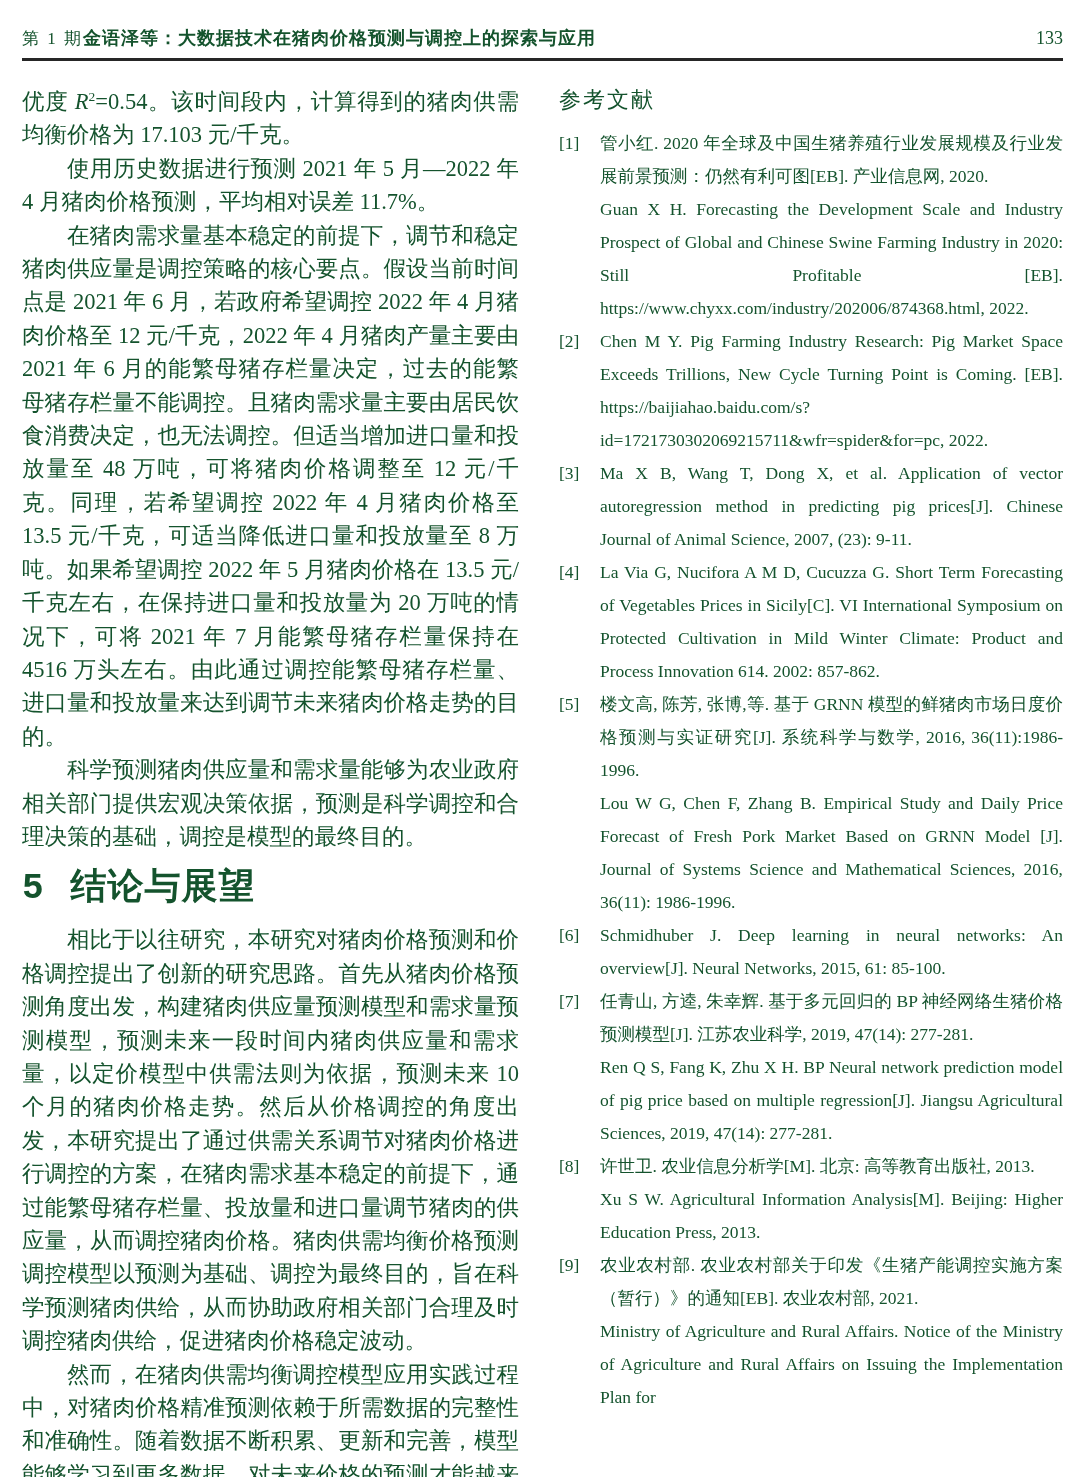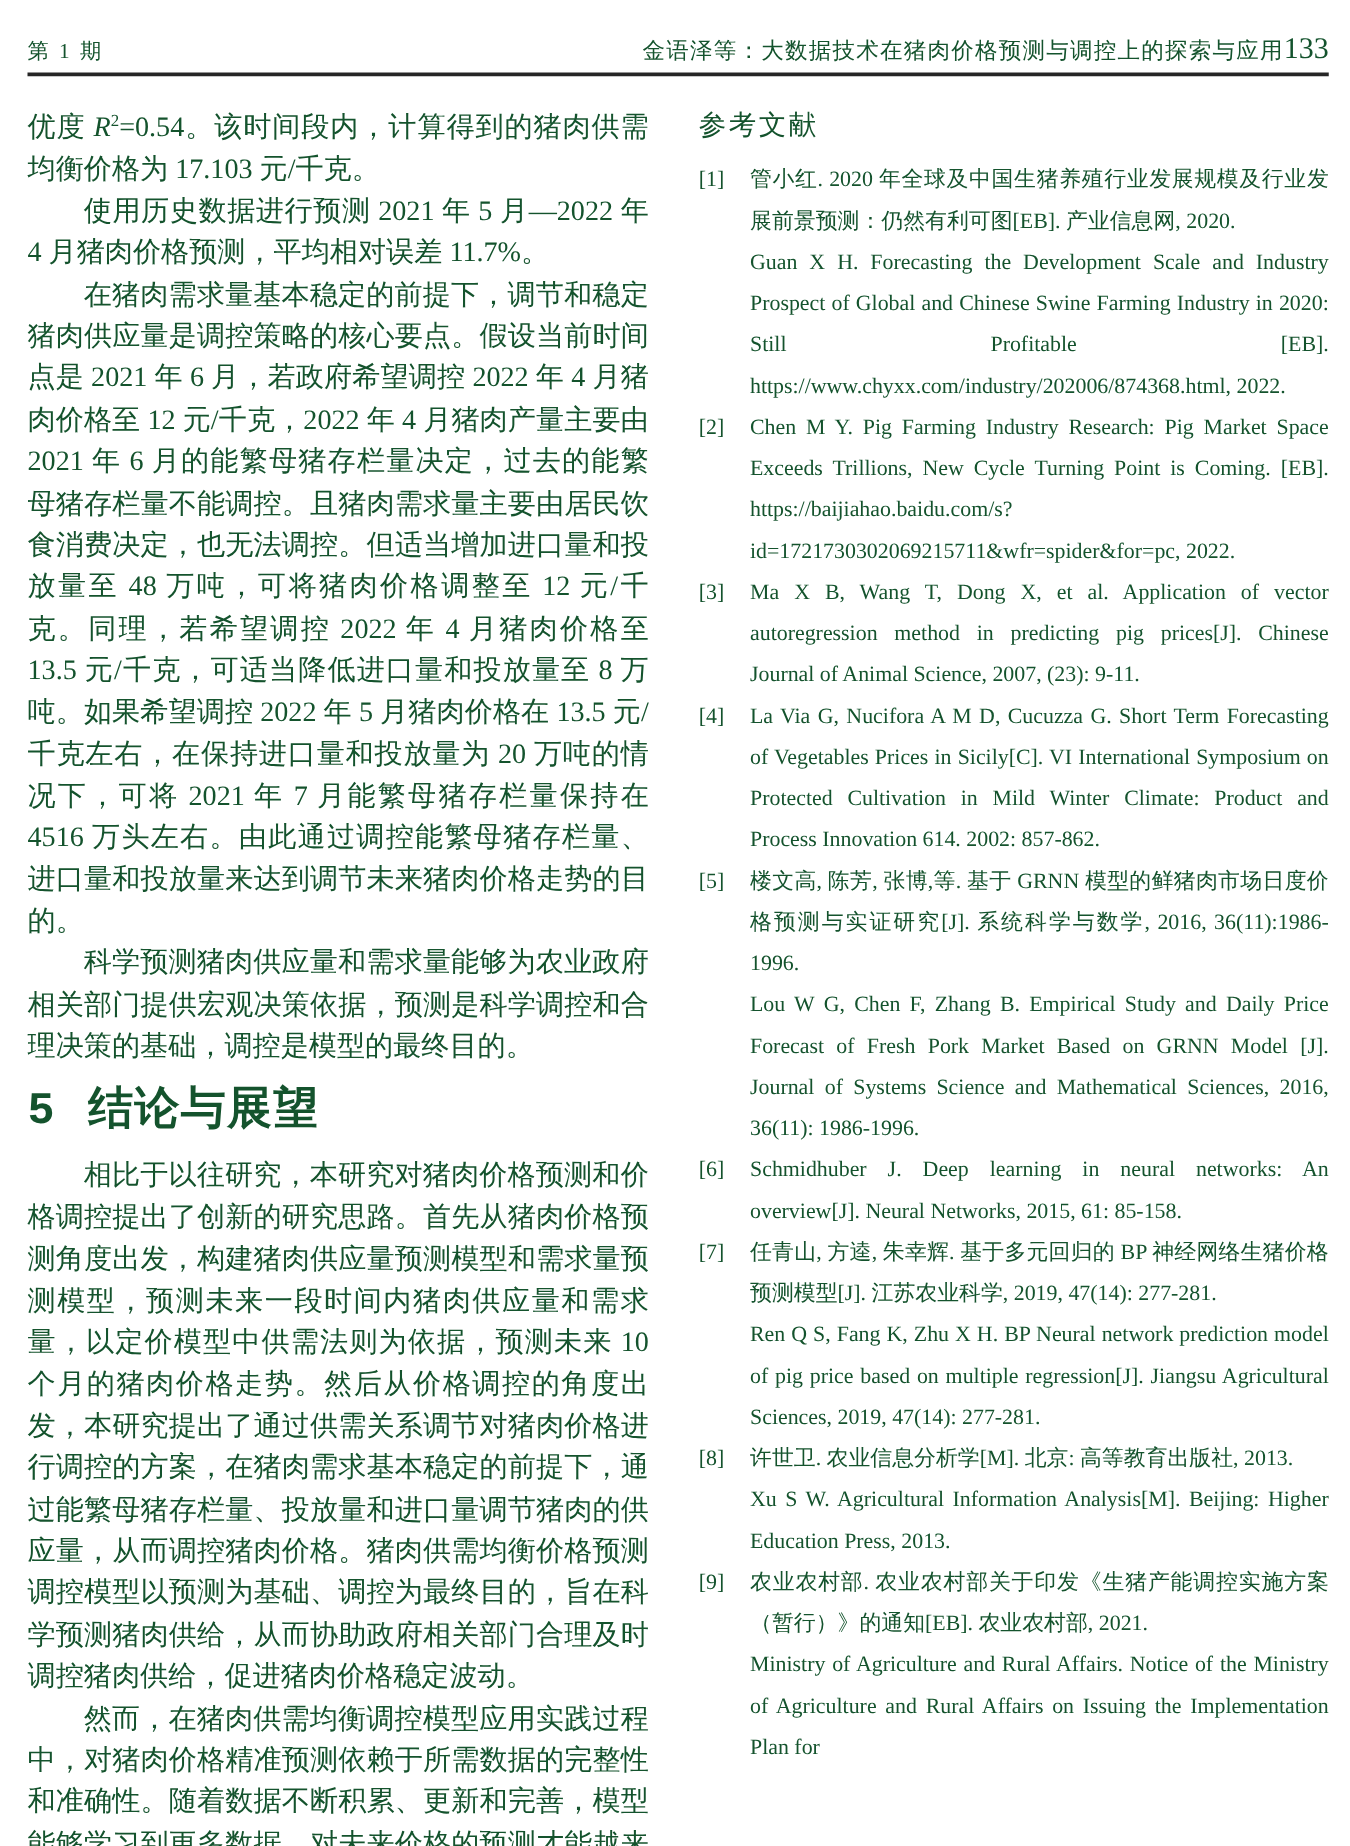--- a/index.html
+++ b/index.html
@@ -15,25 +15,25 @@
     font-family:"Liberation Serif","DejaVu Serif",serif;
   }
   
   .running-head{
     display:flex;align-items:baseline;
     font-size:17px;
     height:28px;
   }
   .rh-issue{flex:0 0 auto;letter-spacing:2px;}
   .rh-title{
-    flex:1 1 auto;text-align:right;
+    flex:1 1 auto;text-align:left;
     font-family:"Liberation Sans","DejaVu Sans",sans-serif;
-    font-weight:normal;font-size:18px;letter-spacing:1px;
+    font-weight:bold;font-size:18px;letter-spacing:1px;
   }
-  .rh-page{flex:0 0 auto;font-size:24px;text-align:right;}
+  .rh-page{flex:0 0 auto;font-size:18px;text-align:right;}
   .head-rule{border:0;border-top:3px solid #262626;margin:4px 0 0 0;}
   
   .columns{display:flex;gap:40px;margin-top:24px;}
   .col-left{width:497px;flex:0 0 497px;}
   .col-right{flex:1 1 auto;min-width:0;}
   
   .col-left p{
     margin:0;
     font-size:22.5px;
     line-height:33.4px;
@@ -129,21 +129,21 @@
       </div>
 
       <div class="ref-item">
         <span class="ref-label">[5]</span>
         <p>楼文高, 陈芳, 张博,等. 基于 GRNN 模型的鲜猪肉市场日度价格预测与实证研究[J]. 系统科学与数学, 2016, 36(11):1986-1996.</p>
         <p>Lou W G, Chen F, Zhang B. Empirical Study and Daily Price Forecast of Fresh Pork Market Based on GRNN Model [J]. Journal of Systems Science and Mathematical Sciences, 2016, 36(11): 1986-1996.</p>
       </div>
 
       <div class="ref-item">
         <span class="ref-label">[6]</span>
-        <p>Schmidhuber J. Deep learning in neural networks: An overview[J]. Neural Networks, 2015, 61: 85-158.</p>
+        <p>Schmidhuber J. Deep learning in neural networks: An overview[J]. Neural Networks, 2015, 61: 85-100.</p>
       </div>
 
       <div class="ref-item">
         <span class="ref-label">[7]</span>
         <p>任青山, 方逵, 朱幸辉. 基于多元回归的 BP 神经网络生猪价格预测模型[J]. 江苏农业科学, 2019, 47(14): 277-281.</p>
         <p>Ren Q S, Fang K, Zhu X H. BP Neural network prediction model of pig price based on multiple regression[J]. Jiangsu Agricultural Sciences, 2019, 47(14): 277-281.</p>
       </div>
 
       <div class="ref-item">
         <span class="ref-label">[8]</span>

